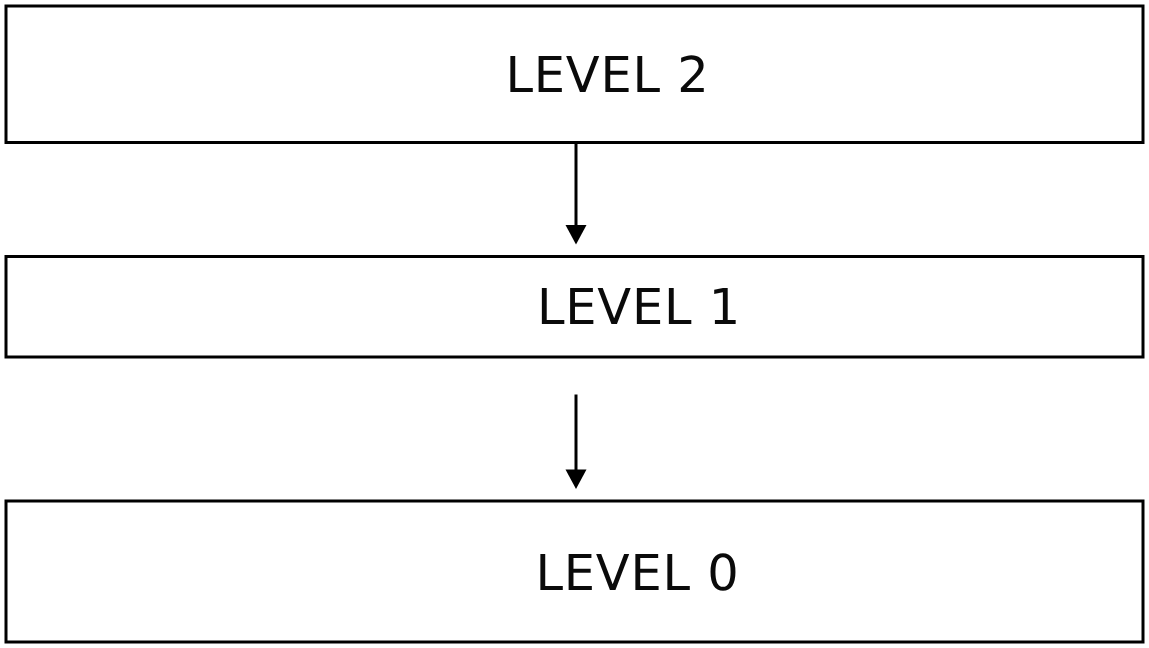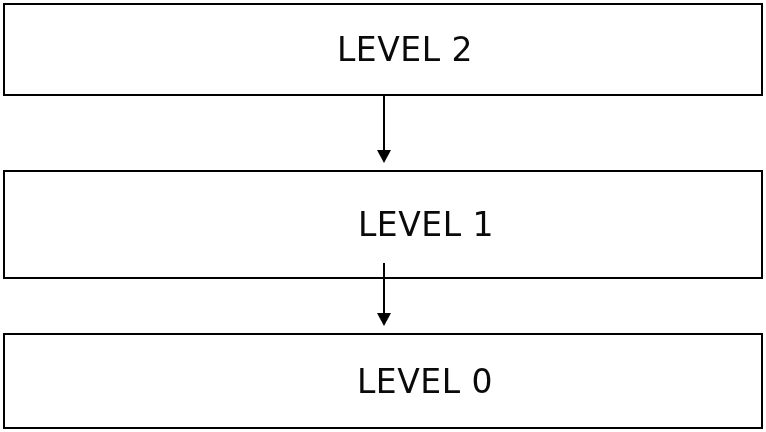--- a/index.html
+++ b/index.html
@@ -22,21 +22,21 @@
     left: 3px;
     width: 760px;
     box-sizing: border-box;
     border: 2px solid #000000;
     background: #ffffff;
     display: flex;
     align-items: center;
     justify-content: center;
   }
   #box-level-2 { top: 3px;   height: 93px; }
-  #box-level-1 { top: 170px; height: 109px; padding-left: 42px; }
+  #box-level-1 { top: 170px; height: 69px; padding-left: 42px; }
   #box-level-0 { top: 333px; height: 96px; padding-left: 40px; }
 
   .level-label {
     font-size: 33px;
     line-height: 1;
     color: #0a0a0a;
     letter-spacing: 0.5px;
     font-weight: 400;
     white-space: nowrap;
     user-select: none;

